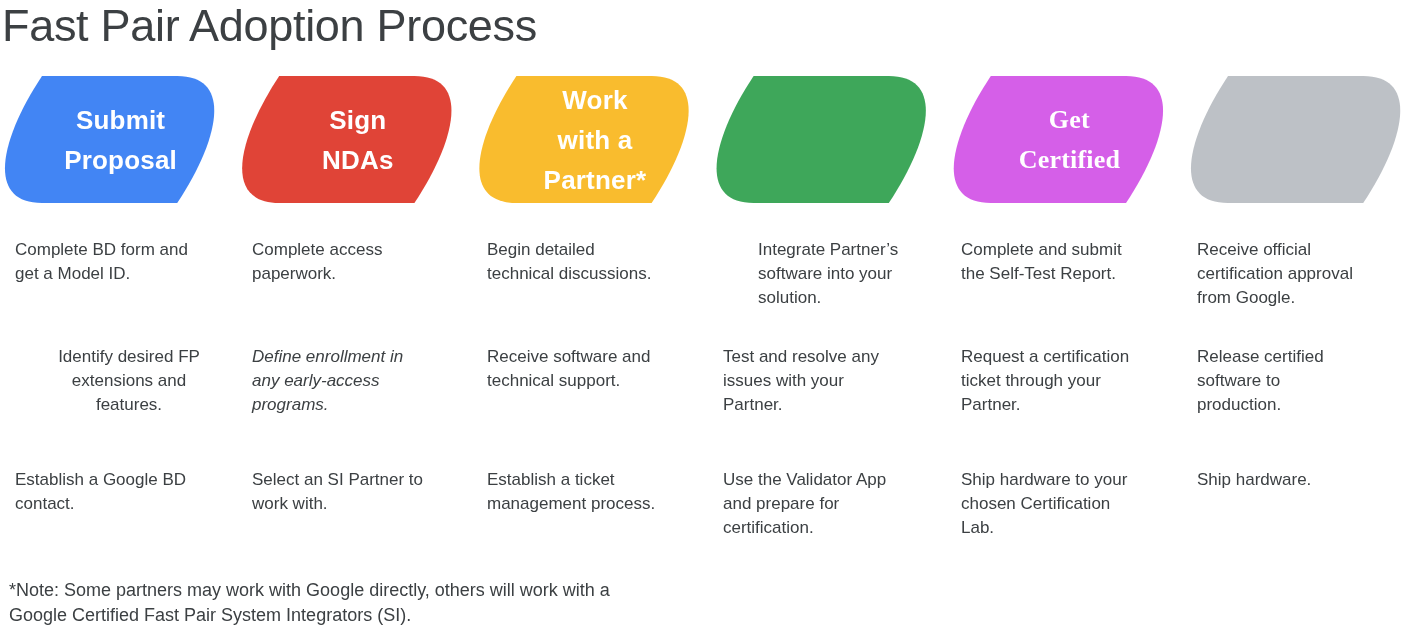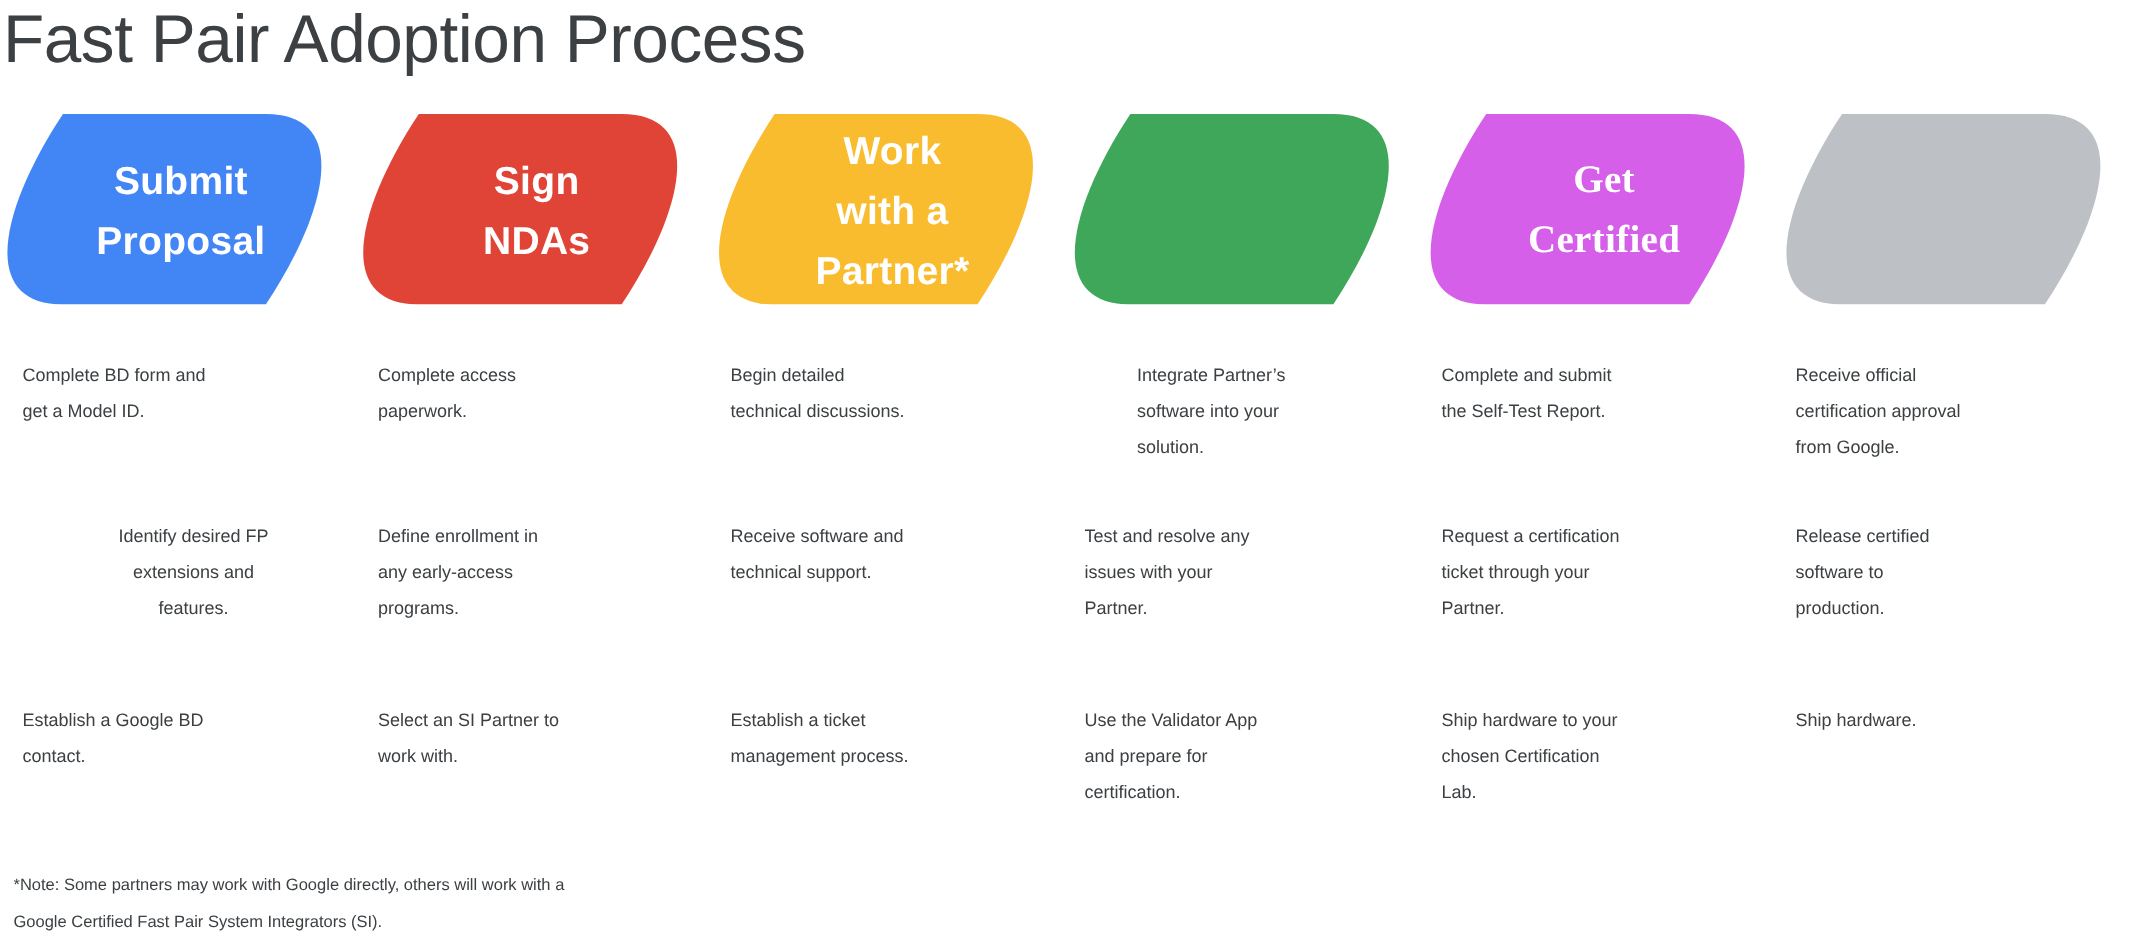--- a/index.html
+++ b/index.html
@@ -74,34 +74,34 @@
     top: 238px;
     width: 1423px;
   }
   .step-row {
     position: relative;
     width: 1423px;
   }
   .step-cell {
     position: absolute;
     top: 0;
-    font-size: 12px;
+    font-size: 17px;
     font-weight: 400;
     line-height: 24px;
     color: #3c4043;
     white-space: pre-line;
   }
 
   
   .footnote {
     position: absolute;
     left: 9px;
     top: 578px;
     width: 760px;
-    font-size: 11px;
+    font-size: 18px;
     line-height: 25px;
     color: #3c4043;
     white-space: pre-line;
   }
 </style>
 </head>
 <body>
 
 <div class="page-title">Fast Pair Adoption Process</div>
 
@@ -141,21 +141,21 @@
       <div class="step-cell" style="left: 961px; width: 228px;">Complete and submit
 the Self-Test Report.</div>
       <div class="step-cell" style="left: 1197px; width: 215px;">Receive official
 certification approval
 from Google.</div>
     </div>
     <div class="step-row" style="position: absolute; top: 107px; left: 0px;">
       <div class="step-cell" style="left: 15px; width: 228px; text-align: center;">Identify desired FP
 extensions and
 features.</div>
-      <div class="step-cell" style="left: 252px; width: 228px;">Define enrollment in
+      <div class="step-cell" style="left: 252px; width: 228px; font-style: italic;">Define enrollment in
 any early-access
 programs.</div>
       <div class="step-cell" style="left: 487px; width: 225px;">Receive software and
 technical support.</div>
       <div class="step-cell" style="left: 723px; width: 228px;">Test and resolve any
 issues with your
 Partner.</div>
       <div class="step-cell" style="left: 961px; width: 228px;">Request a certification
 ticket through your
 Partner.</div>

